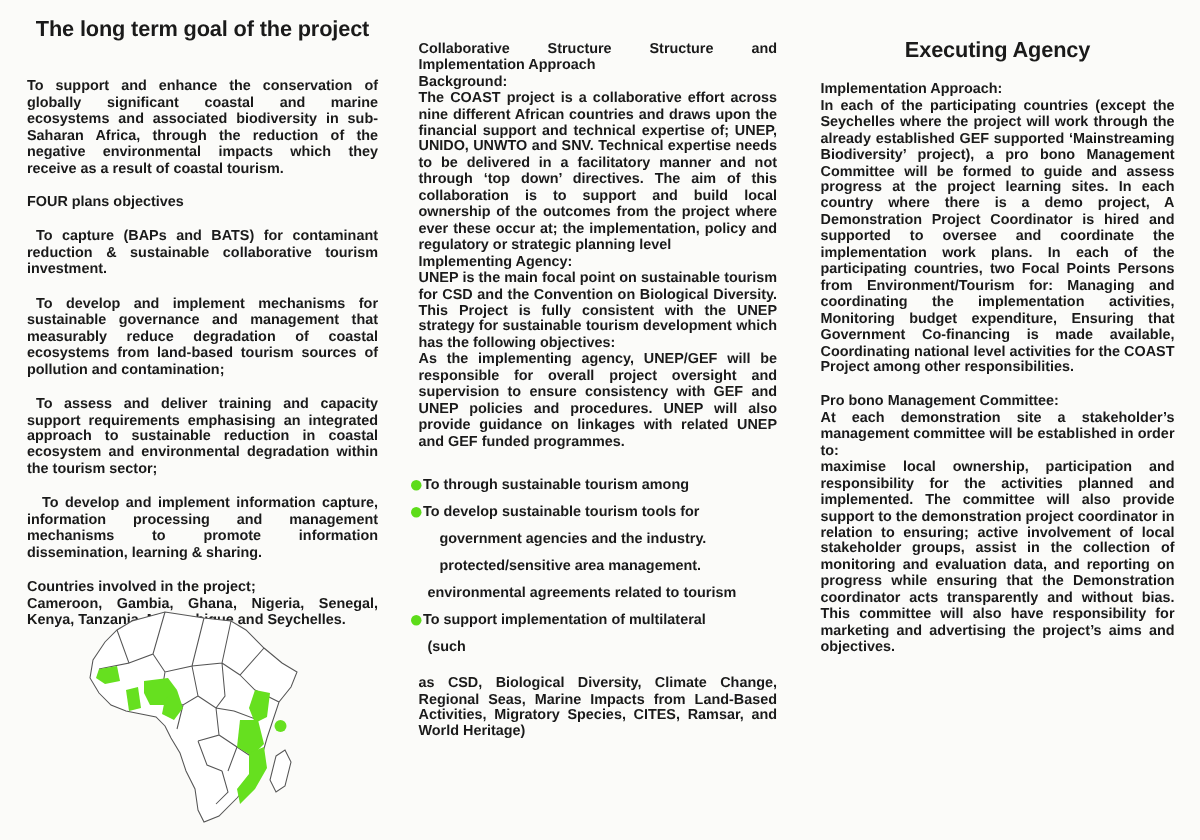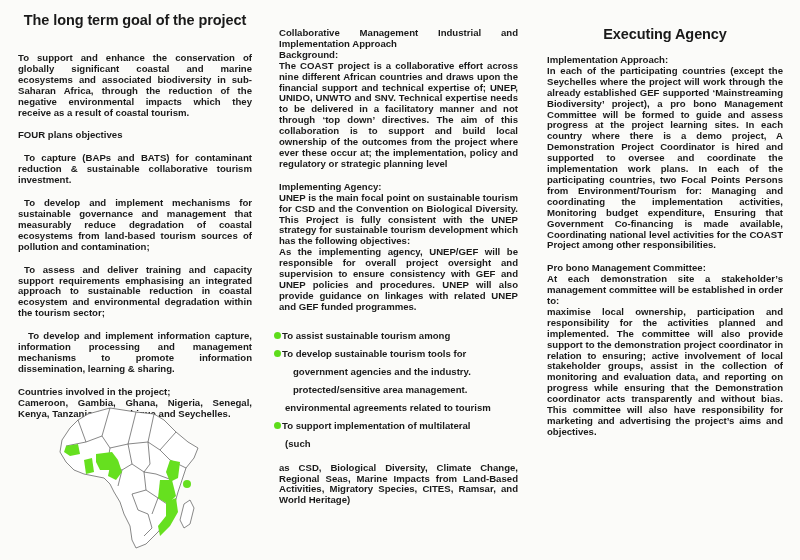--- a/index.html
+++ b/index.html
@@ -66,31 +66,31 @@
     <path d="M48,52 L64,50 L70,58 L66,68 L52,68 L48,60 Z"></path>
     <path d="M62,64 L70,58 L74,70 L68,78 L60,74 Z"></path>
     <path d="M122,58 L132,60 L130,76 L122,80 L118,70 Z"></path>
     <path d="M112,78 L124,78 L128,94 L120,102 L110,96 Z"></path>
     <path d="M118,100 L128,96 L130,110 L122,124 L112,134 L110,124 L118,114 Z"></path>
     <circle cx="139" cy="82" r="4"></circle>
   </g>
 </svg>
 
 <div class="col" id="col2">
-  <p style="margin-top:28px;">Collaborative Management Industrial and Implementation Approach</p>
+  <p style="margin-top:28px;">Collaborative Structure Structure and Implementation Approach</p>
   <p>Background:</p>
   <p>The COAST project is a collaborative effort across nine different African countries and draws upon the financial support and technical expertise of; UNEP, UNIDO, UNWTO and SNV. Technical expertise needs to be delivered in a facilitatory manner and not through ‘top down’ directives. The aim of this collaboration is to support and build local ownership of the outcomes from the project where ever these occur at; the implementation, policy and regulatory or strategic planning level</p>
-  <p style="margin-top:12px;">Implementing Agency:</p>
+  <p style="">Implementing Agency:</p>
   <p>UNEP is the main focal point on sustainable tourism for CSD and the Convention on Biological Diversity. This Project is fully consistent with the UNEP strategy for sustainable tourism development which has the following objectives:</p>
   <p>As the implementing agency, UNEP/GEF will be responsible for overall project oversight and supervision to ensure consistency with GEF and UNEP policies and procedures. UNEP will also provide guidance on linkages with related UNEP and GEF funded programmes.</p>
 
   <div class="bullets">
     <div class="bl">
       <span class="dot" style="background: rgb(93, 220, 26);"></span>
-      <span class="txt">To assist sustainable tourism among</span>
+      <span class="txt">To through sustainable tourism among</span>
     </div>
     <div class="bl">
       <span class="dot" style="background: rgb(93, 220, 26);"></span>
       <span class="txt">To develop sustainable tourism tools for</span>
     </div>
     <div class="bl cont">
       <span class="txt">government agencies and the industry.</span>
     </div>
     <div class="bl cont">
       <span class="txt">protected/sensitive area management.</span>

